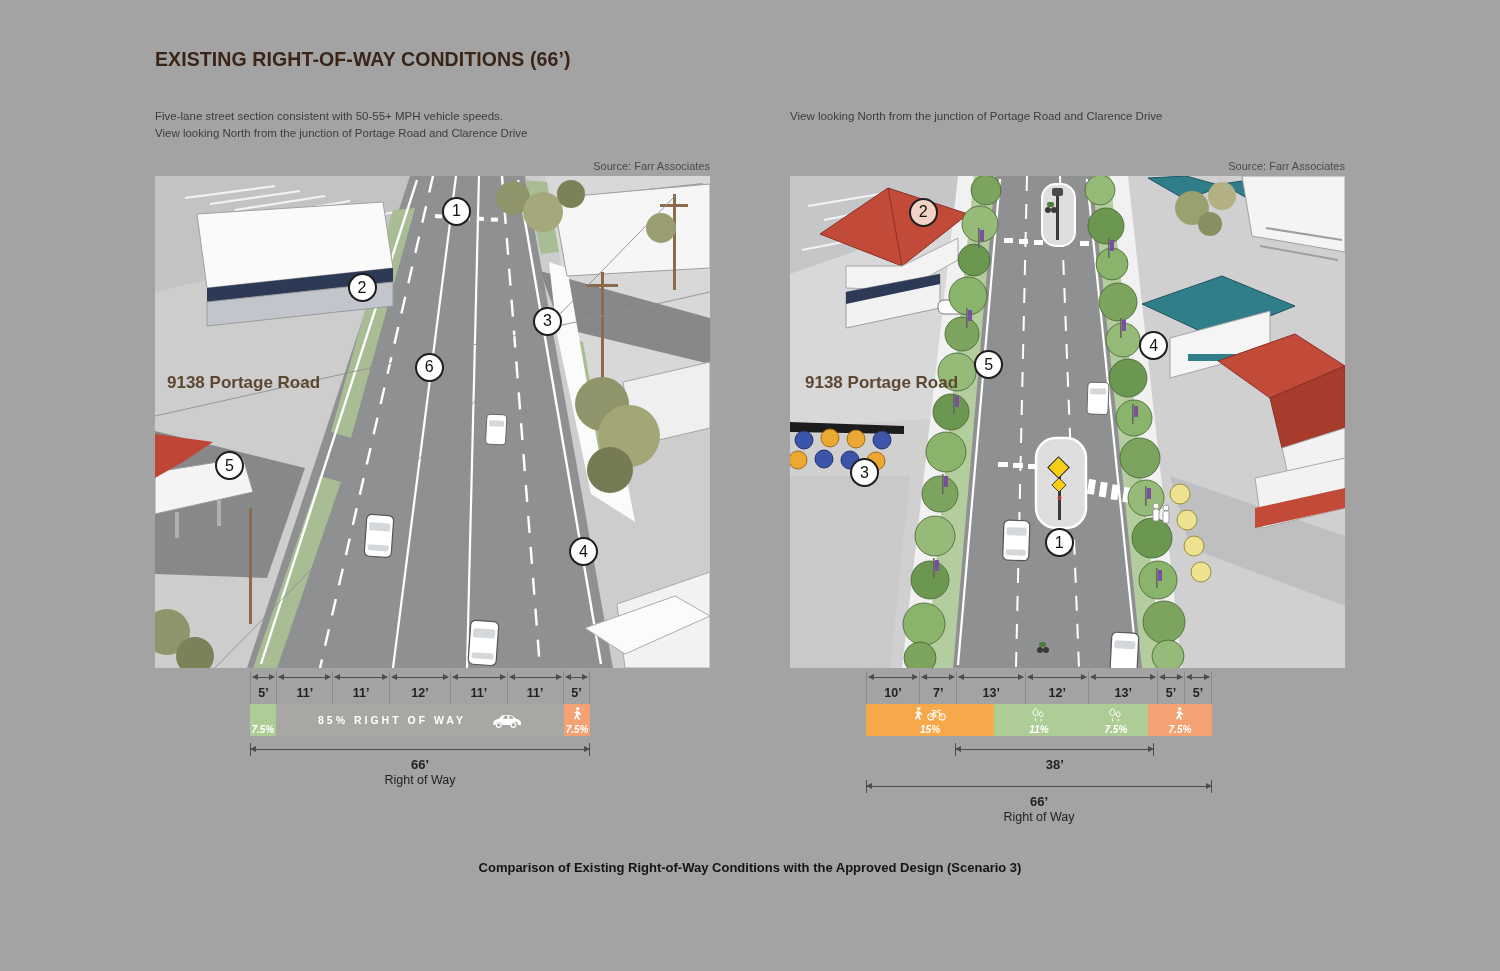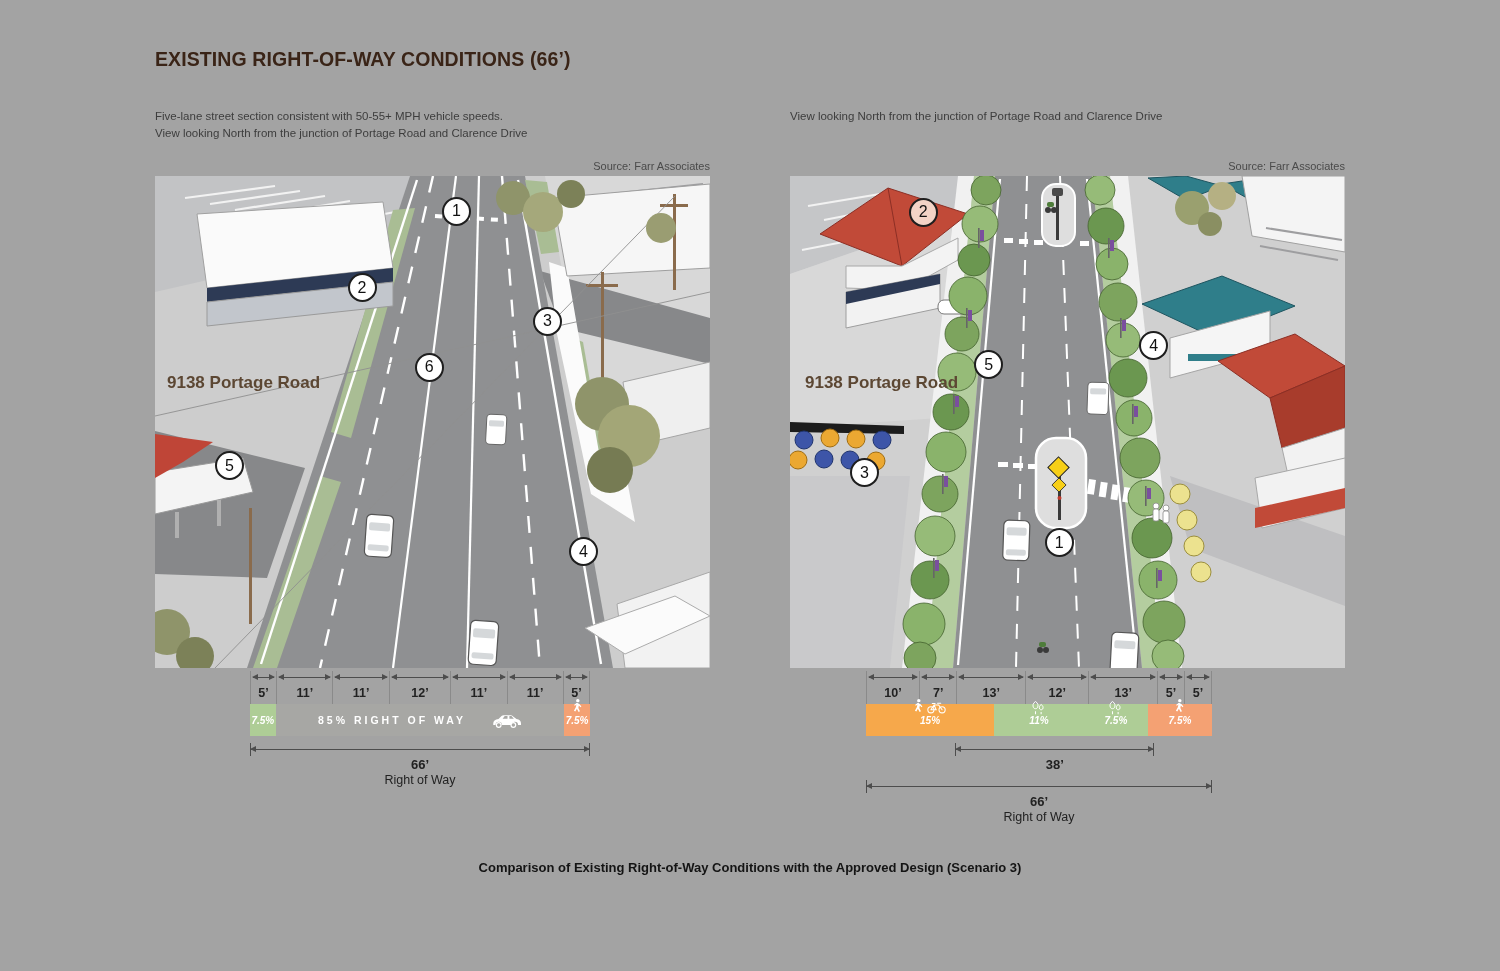--- a/index.html
+++ b/index.html
@@ -22,21 +22,21 @@
   .ah{position:absolute;width:0;height:0;border-top:3.6px solid transparent;border-bottom:3.6px solid transparent;top:3px;}
   .ah.l{left:0;border-right:6.5px solid #4d4d4d;}
   .ah.r{right:0;border-left:6.5px solid #4d4d4d;}
   .dim-label{text-align:center;font-size:12.5px;font-weight:bold;color:#222;padding:2px 0 4px;}
   .bar-row{display:flex;height:32px;}
   .bar-seg{position:relative;flex-basis:0;display:flex;align-items:center;justify-content:center;min-width:0;}
   .road-wrap{display:flex;align-items:center;gap:24px;}
   .road-label{color:#fff;font-weight:bold;font-size:10.5px;letter-spacing:3px;white-space:nowrap;}
   .seg-col{display:flex;flex-direction:column;align-items:center;justify-content:flex-end;height:100%;padding:2px 0 2px;}
   .seg-icons{display:flex;gap:2px;align-items:center;flex:1;}
-  .seg-pct{color:#fff;font-size:10px;font-style:italic;font-weight:bold;line-height:1.1;padding-bottom:10px;white-space:nowrap;}
+  .seg-pct{color:#fff;font-size:10px;font-style:italic;font-weight:bold;line-height:1.1;padding-bottom:1px;white-space:nowrap;}
   .icon svg{display:block;}
   .ic-car{width:32px;height:15px;}
   .ic-ped{width:11px;height:17px;}
   .ic-bike{width:21px;height:14px;}
   .ic-trees{width:17px;height:15px;}
   .span-row{position:relative;height:30px;margin-top:7px;}
   .span-el{position:absolute;top:0;}
   .span-line{position:relative;height:13px;}
   .span-line::before{content:"";position:absolute;left:1px;right:1px;top:6px;border-top:1.3px solid #4d4d4d;}
   .tick{position:absolute;top:0;width:1px;height:13px;background:#4d4d4d;}

